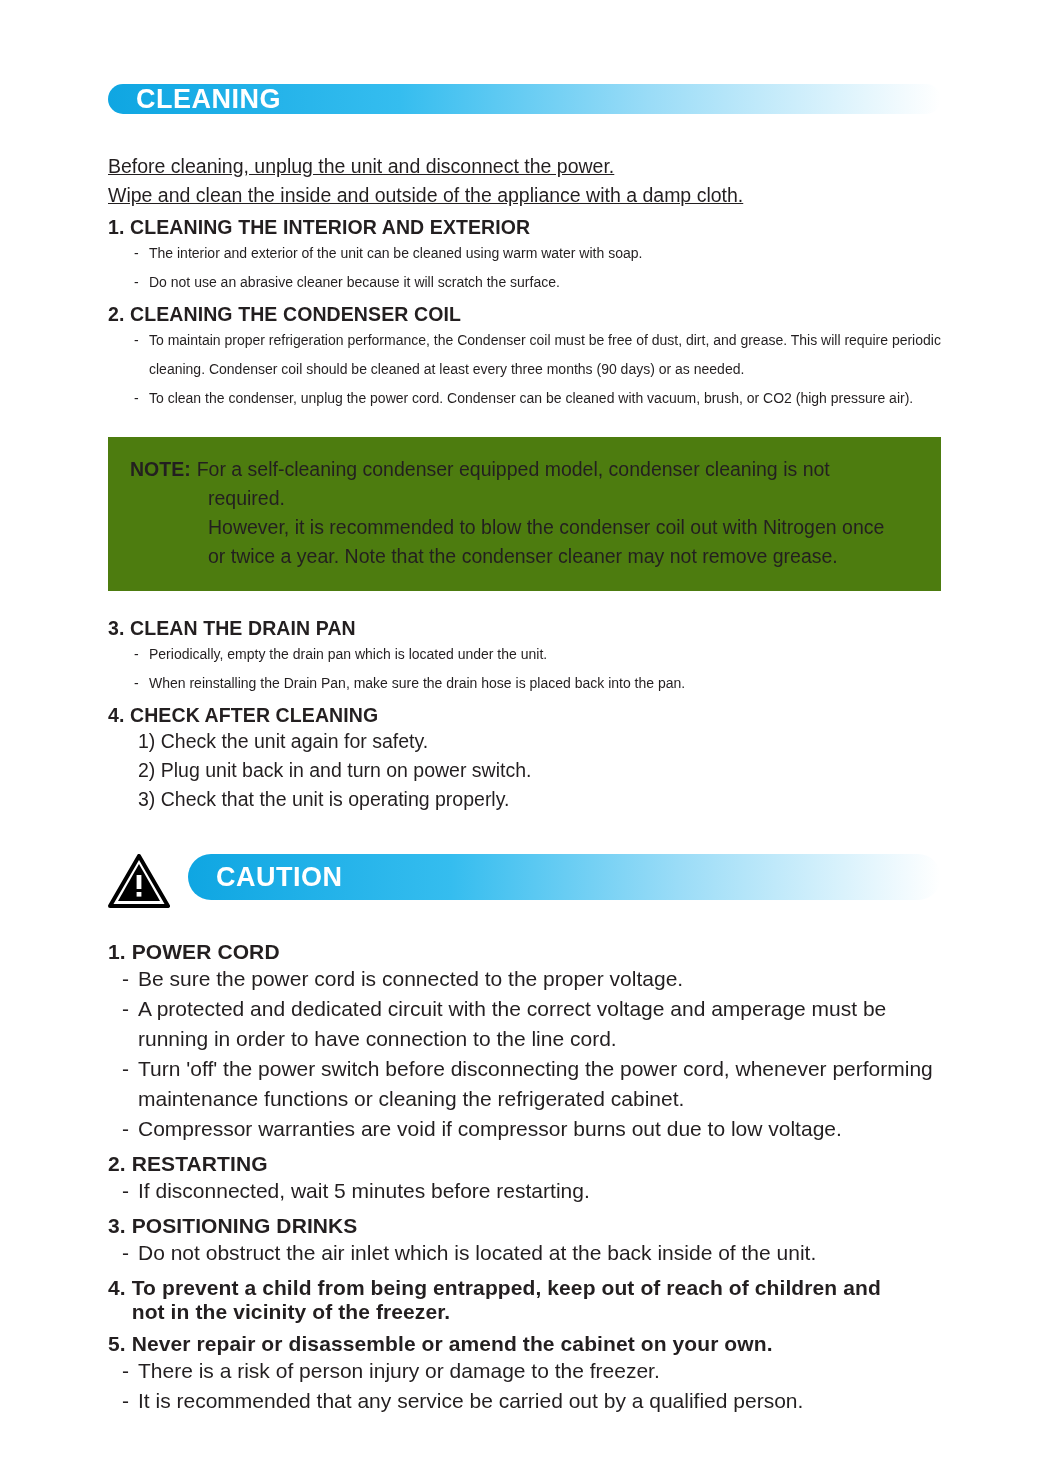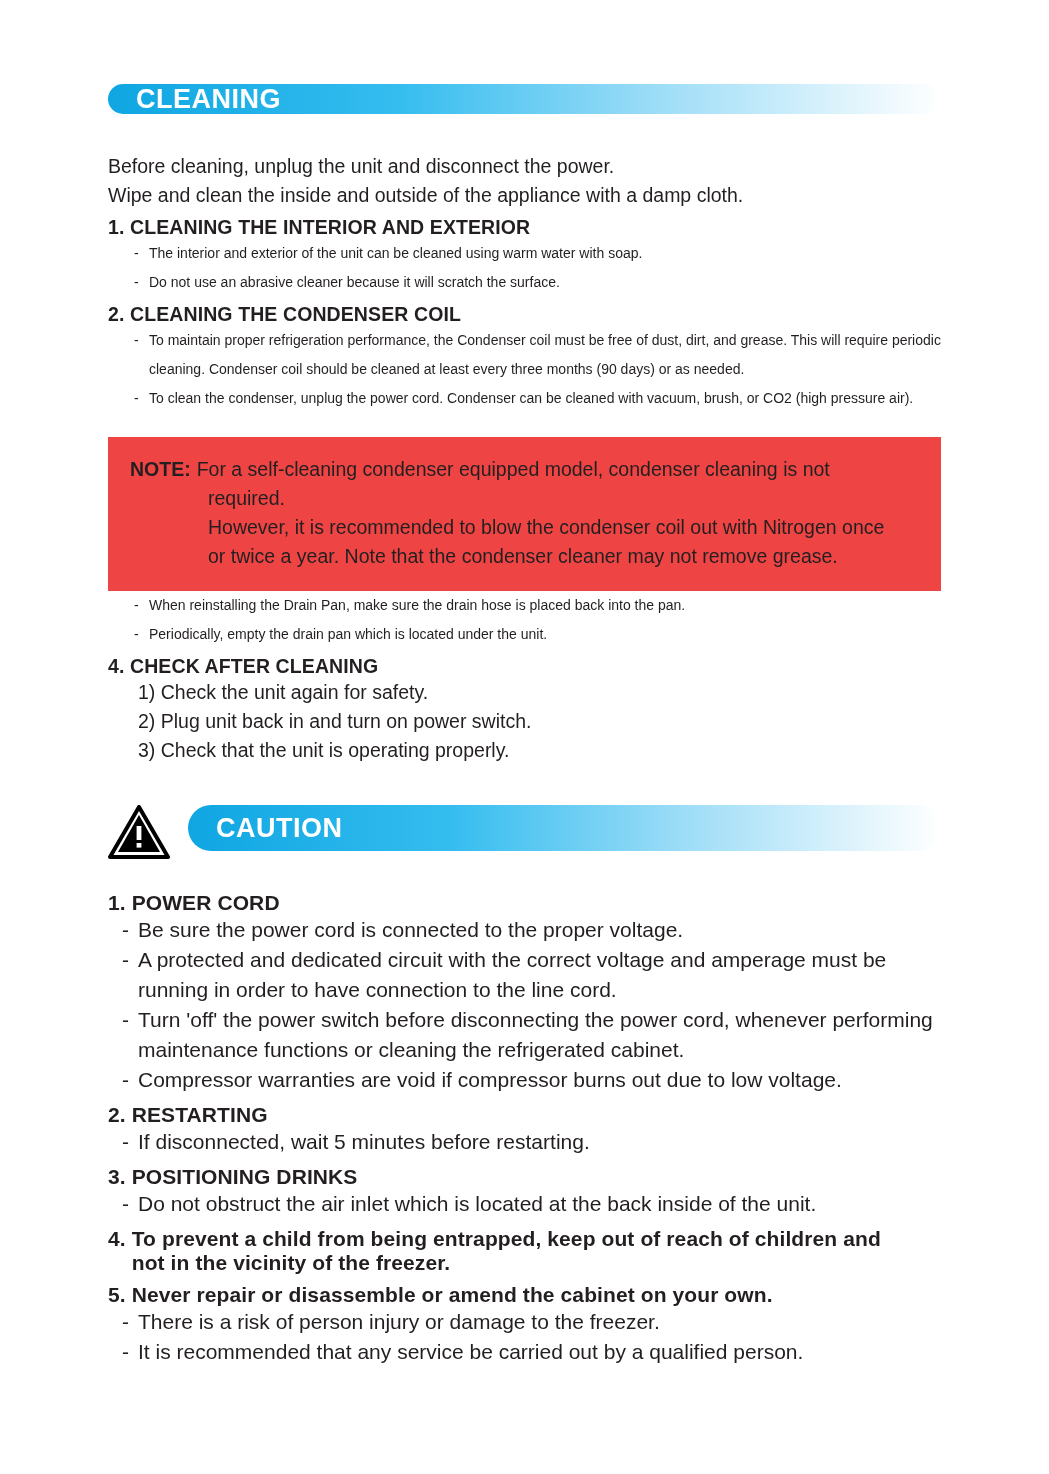--- a/index.html
+++ b/index.html
@@ -40,20 +40,21 @@
     font-weight: bold;
     letter-spacing: 0.5px;
   }
   #cleaning-bar { margin-top: 84px; width: 833px; }
 
   
   .body-text {
     font-size: 19.5px;
     line-height: 29px;
     color: #231f20;
+    text-decoration: underline;
   }
   .lead { margin-top: 38px; }
   .lead div { white-space: nowrap; }
 
   .h-num {
     font-size: 19.5px;
     font-weight: bold;
     margin-top: 6px;
     letter-spacing: 0.1px;
   }
@@ -83,21 +84,21 @@
   }
   .sublist li {
     font-size: 19.5px;
     line-height: 29px;
   }
 
   
   .note-box {
     margin-top: 24px;
     width: 833px;
-    background: #ef4444;
+    background: #4d7c0f;
     box-sizing: border-box;
     padding: 18px 22px 20px 22px;
   }
   .note-row {
     display: flex;
     font-size: 19.5px;
     line-height: 29px;
   }
   .note-label {
     font-weight: bold;
@@ -182,23 +183,24 @@
       <span>required.</span>
     </div>
     <div class="note-row note-indent">
       <span>However, it is recommended to blow the condenser coil out with Nitrogen once</span>
     </div>
     <div class="note-row note-indent">
       <span>or twice a year. Note that the condenser cleaner may not remove grease.</span>
     </div>
   </div>
 
+  <div class="h-num" style="margin-top:26px;">3. CLEAN THE DRAIN PAN</div>
   <ul class="bullets">
+    <li>Periodically, empty the drain pan which is located under the unit.</li>
     <li>When reinstalling the Drain Pan, make sure the drain hose is placed back into the pan.</li>
-    <li>Periodically, empty the drain pan which is located under the unit.</li>
   </ul>
 
   <div class="h-num">4. CHECK AFTER CLEANING</div>
   <ol class="sublist">
     <li>1) Check the unit again for safety.</li>
     <li>2) Plug unit back in and turn on power switch.</li>
     <li>3) Check that the unit is operating properly.</li>
   </ol>
 
   <div class="caution-wrap">

